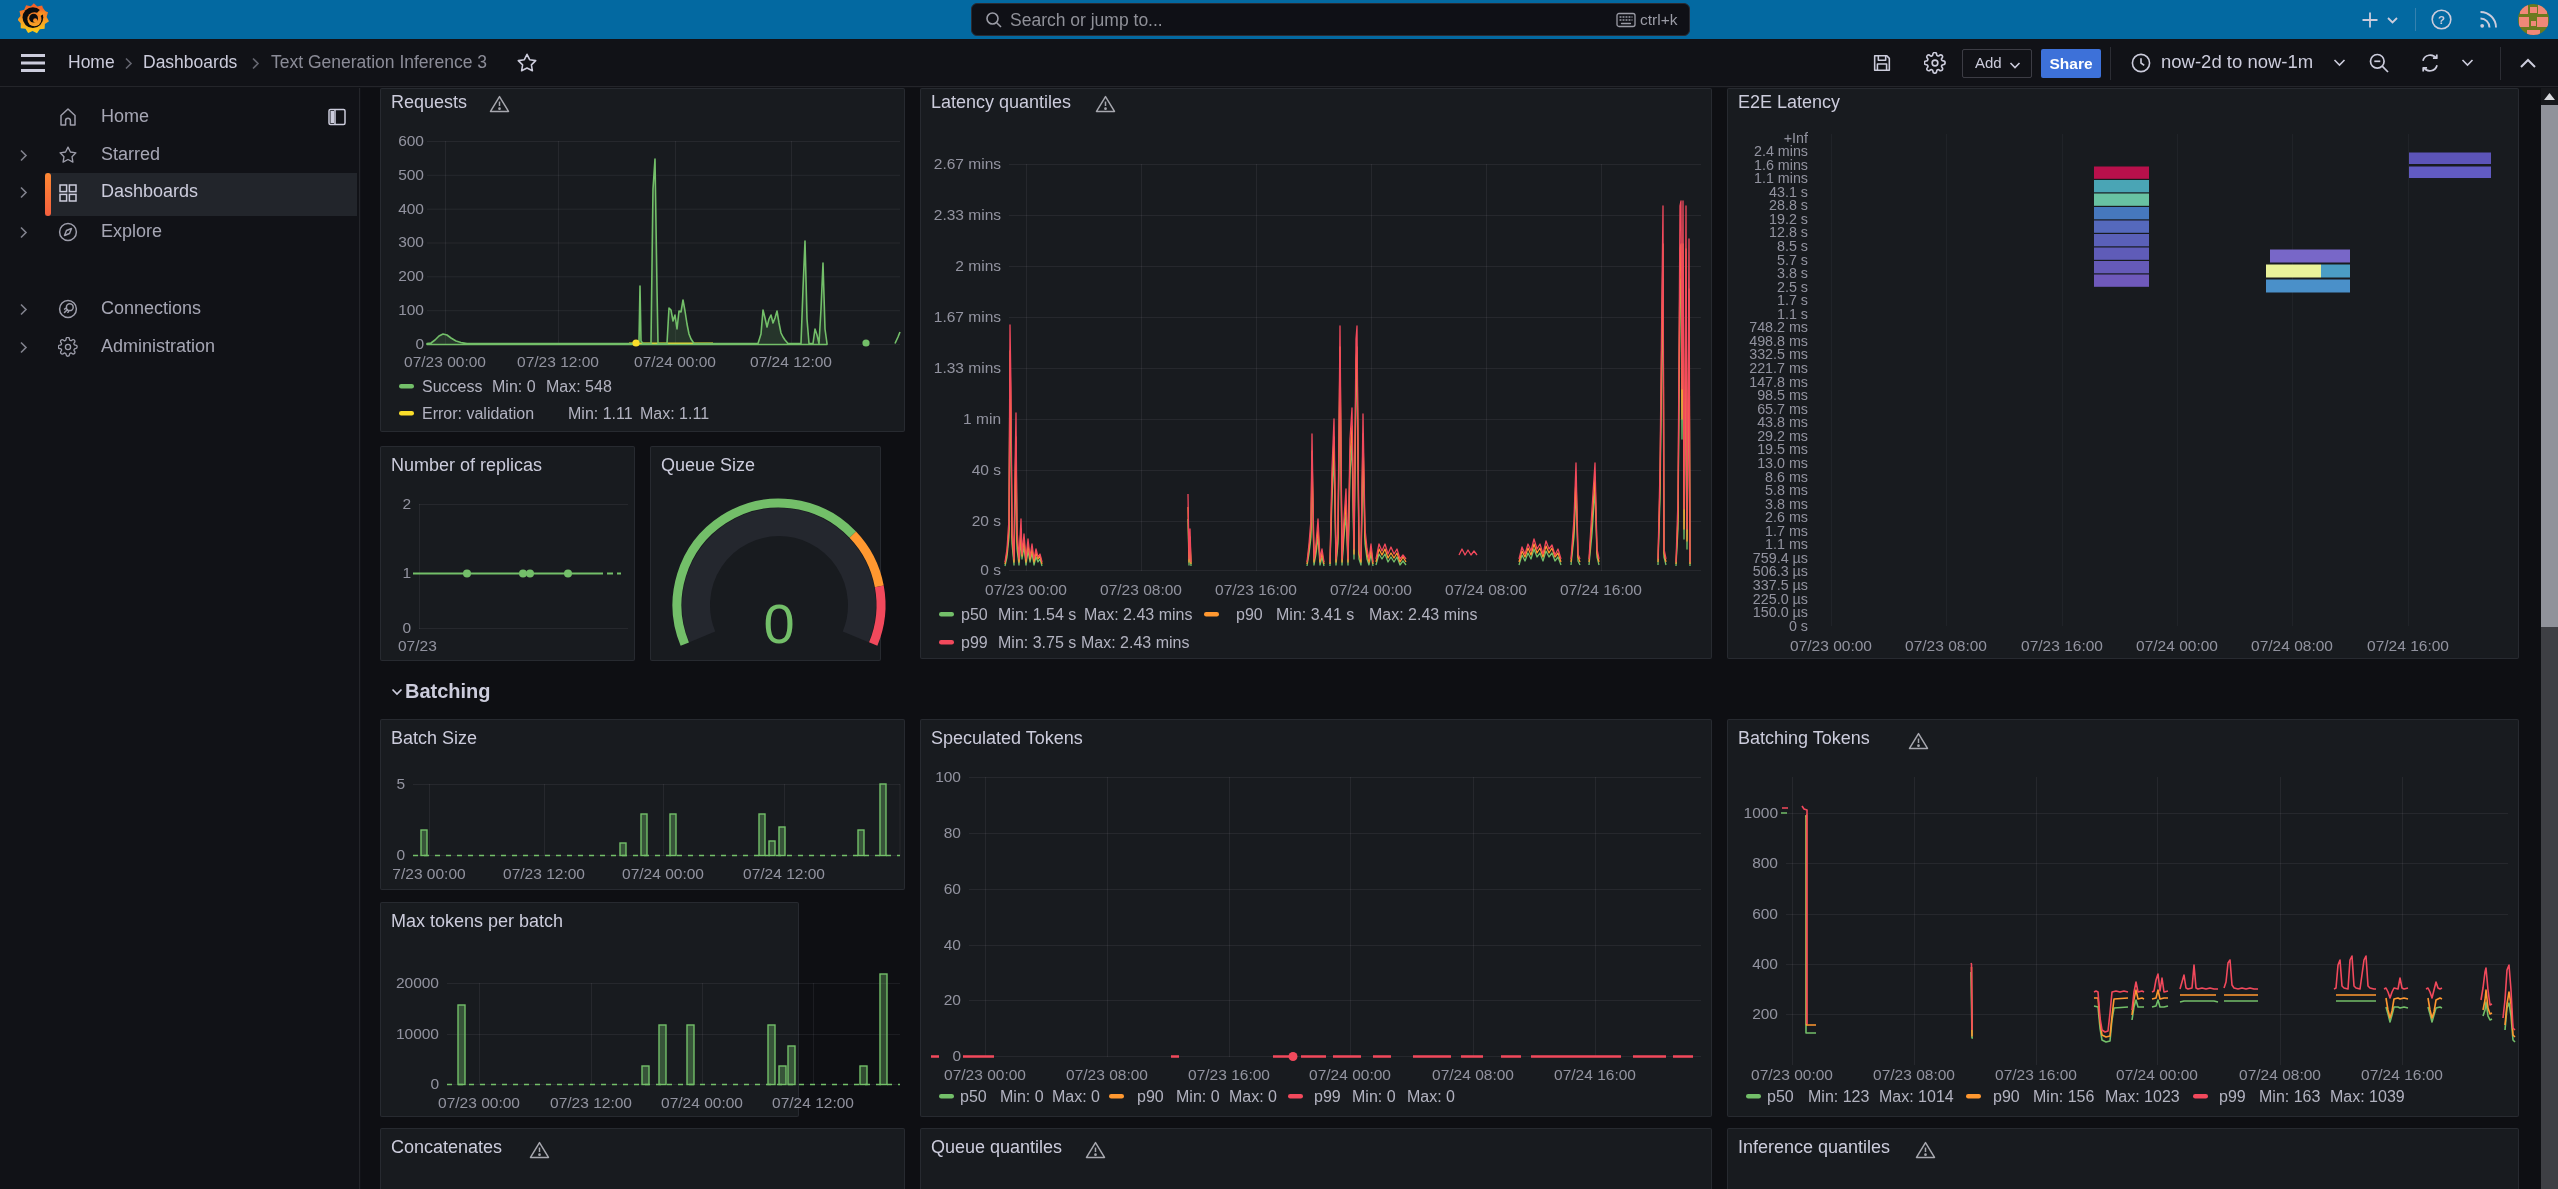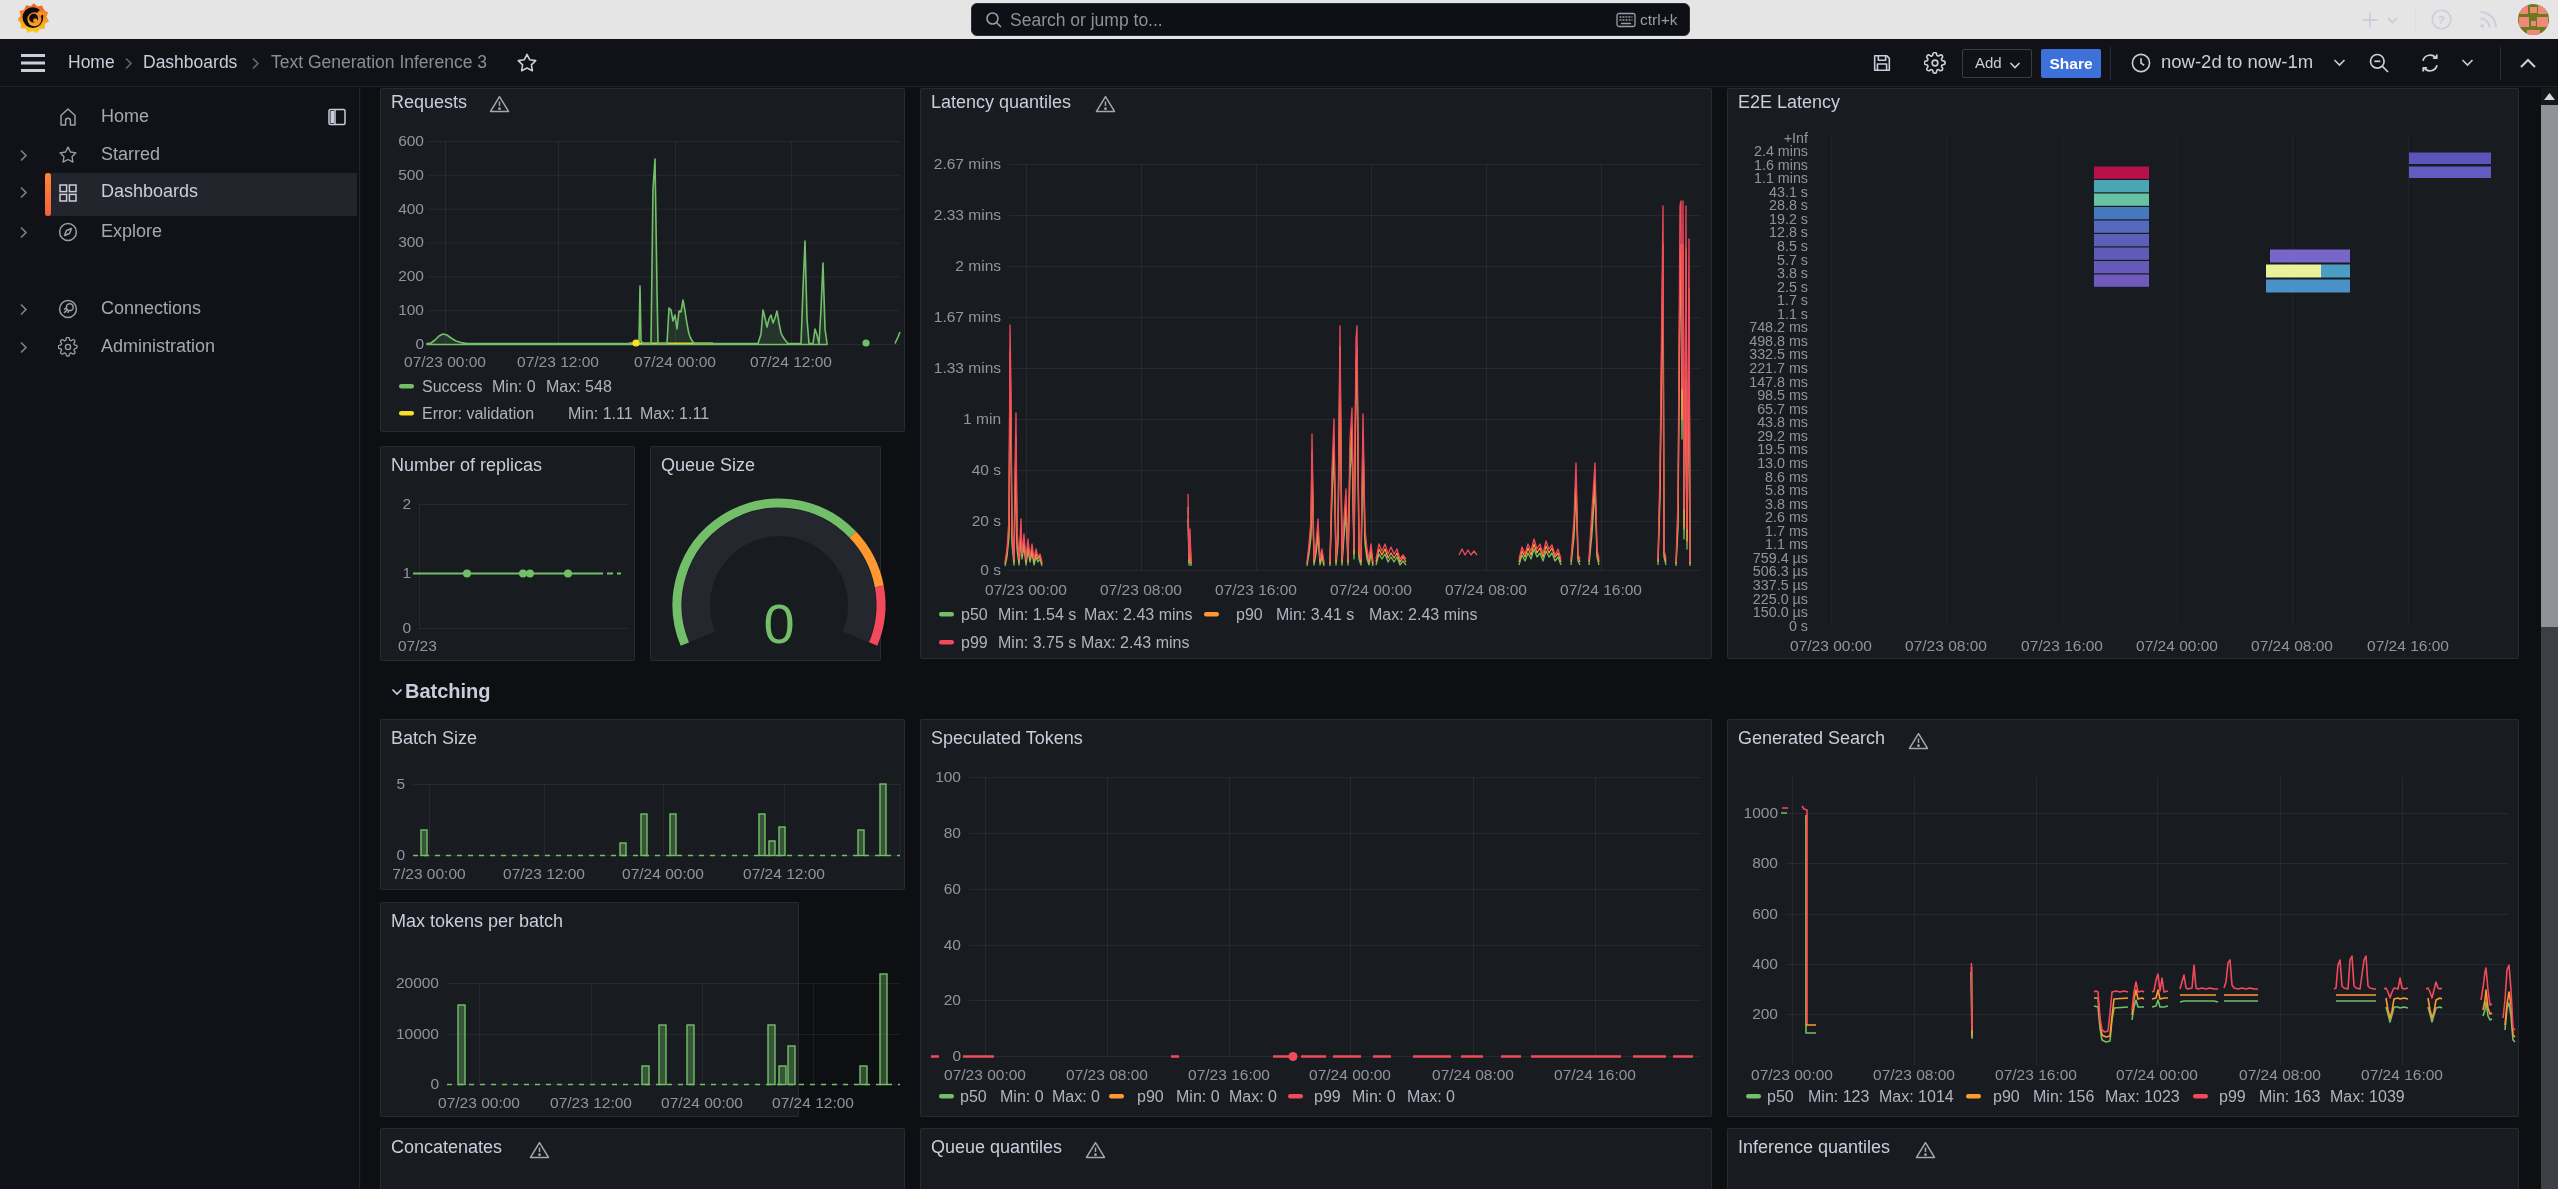--- a/index.html
+++ b/index.html
@@ -1,19 +1,19 @@
 <!DOCTYPE html>
 <html><head>
 <meta charset="utf-8">
 <style>
   * { margin:0; padding:0; box-sizing:border-box; }
   html,body { width:2558px; height:1189px; overflow:hidden; background:#111217;
     font-family:"Liberation Sans", sans-serif; }
   .abs { position:absolute; }
-  #topbar { position:absolute; left:0; top:0; width:2558px; height:39px; background:#e5e5e5; }
+  #topbar { position:absolute; left:0; top:0; width:2558px; height:39px; background:#0369a1; }
   #toolbar { position:absolute; left:0; top:39px; width:2558px; height:48px; background:#111217;
     border-bottom:1px solid rgba(204,204,220,0.10); }
   #sidebar { position:absolute; left:0; top:88px; width:360px; height:1101px; background:#111217;
     border-right:1px solid rgba(204,204,220,0.10); }
   #canvas { position:absolute; left:361px; top:88px; width:2197px; height:1101px; background:#0e0f13; }
   .panel { position:absolute; background:#181b1f; border:1px solid rgba(204,204,220,0.09); border-radius:2px; }
   .ptitle { position:absolute; left:10px; top:8px; font-size:18px; font-weight:500; color:#ccccdc; white-space:nowrap; }
   .chart { position:absolute; left:0; top:0; }
   text { font-family:"Liberation Sans", sans-serif; }
   .axis { fill:rgba(204,204,220,0.68); font-size:15.5px; }
@@ -572,21 +572,21 @@
       <text class="leg" x="308" y="382">Max: 0</text>
       <rect x="367" y="374" width="15" height="4.5" rx="2.2" fill="#F2495C"></rect>
       <text class="leg" x="393" y="382">p99</text>
       <text class="leg" x="431" y="382">Min: 0</text>
       <text class="leg" x="486" y="382">Max: 0</text>
     </g>
   </svg>
 </div>
 
 <div class="panel" style="left:1727px;top:719px;width:792px;height:398px;">
-  <div class="ptitle">Generated Search</div>
+  <div class="ptitle">Batching Tokens</div>
   <svg class="abs" style="left:180px;top:12px" width="21" height="18" viewBox="0 0 19 17" fill="none" stroke="#a6a7ae" stroke-width="1.4">
         <path d="M9.5 1.5L18 15.5H1z" stroke-linejoin="round"></path>
         <path d="M9.5 6.2v4.2"></path>
         <circle cx="9.5" cy="12.9" r="0.6" fill="#a6a7ae"></circle>
       </svg>
   <svg class="chart" width="792" height="398">
     <g stroke="rgba(204,204,220,0.08)">
       <path d="M58 93.5H780M58 143.5H780M58 194.5H780M58 244.5H780M58 294.5H780"></path>
       <path d="M64.5 57V345M186.5 57V345M308.5 57V345M429.5 57V345M552.5 57V345M674.5 57V345"></path>
     </g>

